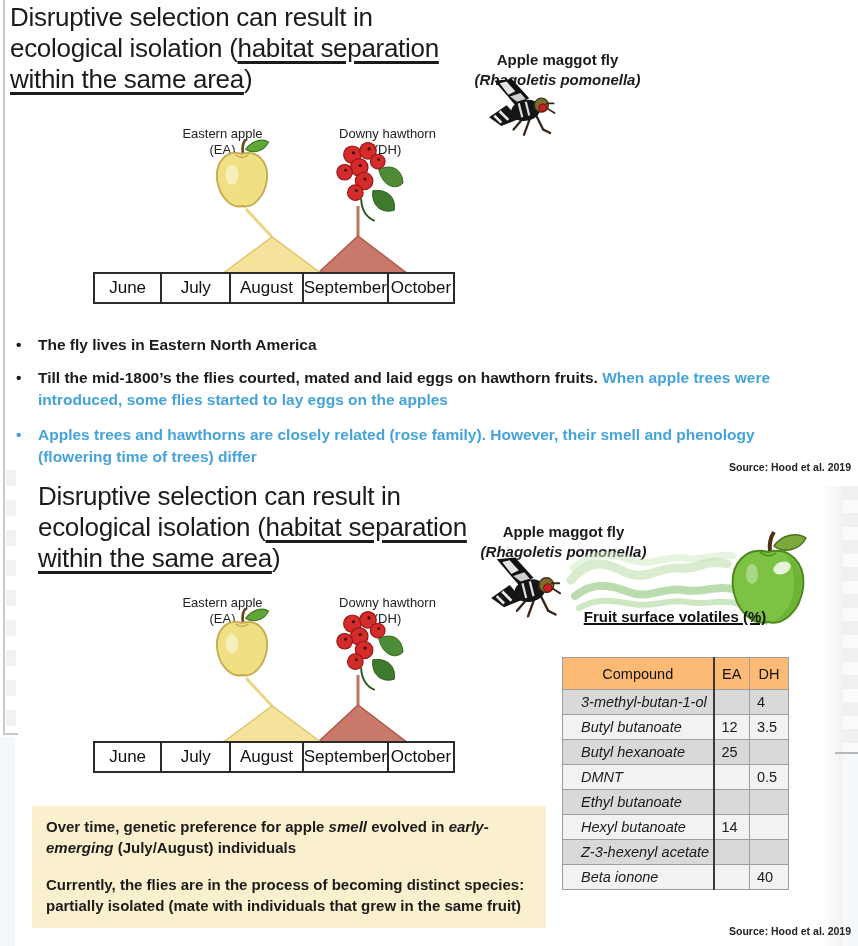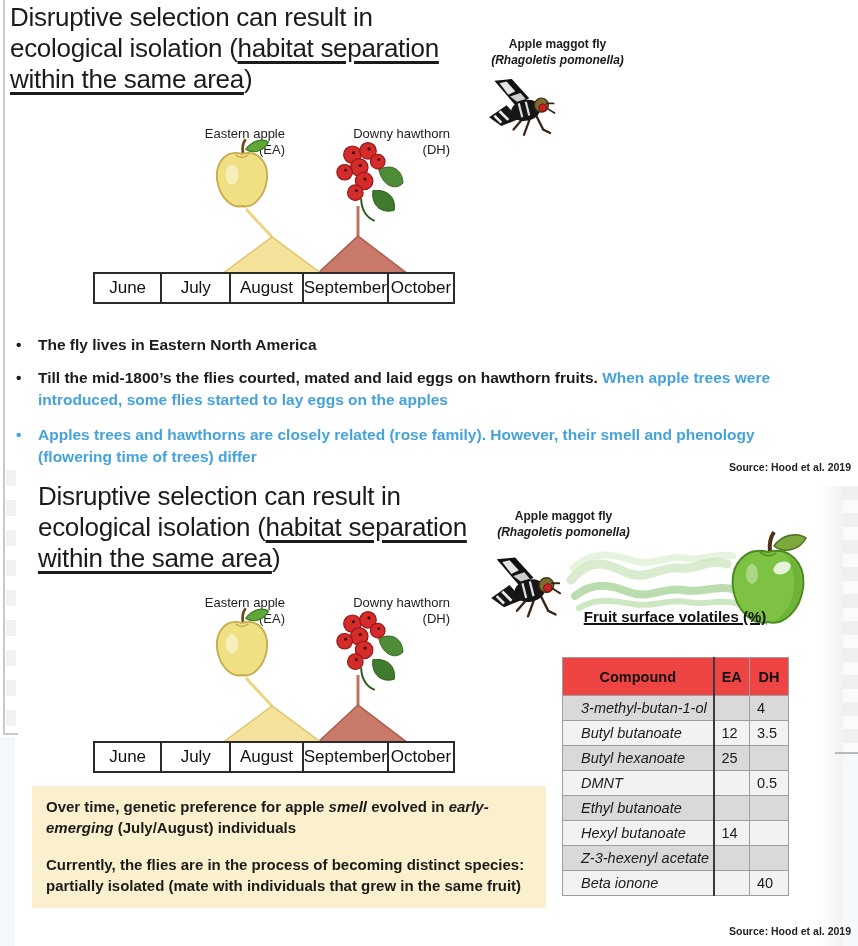--- a/index.html
+++ b/index.html
@@ -20,25 +20,25 @@
   .right-strip-top{left:843px;top:486px;width:15px;height:266px;
     background:repeating-linear-gradient(180deg,#f0f0f0 0 14px,#fbfbfb 14px 27px);}
   .right-divider{left:835px;top:752px;width:23px;height:2px;background:#b8b8b8;}
   .right-strip-bottom{left:843px;top:754px;width:15px;height:192px;background:#f6f9fc;}
 
   
   .slide-title{width:480px;font-size:26px;line-height:1.19;letter-spacing:-0.3px;color:#1b1b1b;}
   .slide-title .u{text-decoration:underline;text-decoration-thickness:2.5px;text-underline-offset:4px;}
 
   
-  .fly-caption{width:175px;text-align:center;font-size:12px;font-weight:600;line-height:1.3;color:#1b1b1b;}
+  .fly-caption{width:175px;text-align:center;font-size:15px;font-weight:600;line-height:1.3;color:#1b1b1b;margin-top:13px;}
   .fly-caption .latin{font-style:italic;}
 
   
-  .diag-label{width:125px;text-align:right;font-size:13px;line-height:1.2;color:#222;}
+  .diag-label{width:125px;text-align:center;font-size:13px;line-height:1.2;color:#222;}
 
   
   .timeline{display:flex;width:362px;height:32px;border:2px solid #2b2b2b;background:#fff;box-sizing:border-box;}
   .timeline .cell{display:flex;align-items:center;justify-content:center;
     font-size:17px;color:#111;border-right:2px solid #2b2b2b;box-sizing:border-box;}
   .timeline .cell:last-child{border-right:none;}
   .tc1{flex-basis:19.4%;} .tc2{flex-basis:19.9%;} .tc3{flex-basis:20.9%;} .tc4{flex-basis:21.3%;} .tc5{flex-basis:18.5%;}
 
   
   .bullets{width:780px;font-size:15.5px;font-weight:600;line-height:1.42;}
@@ -49,21 +49,21 @@
 
   .source{font-size:10.5px;font-weight:700;color:#222;}
 
   
   .vol-heading{width:230px;text-align:center;font-size:15px;font-weight:700;color:#111;
     text-decoration:underline;text-decoration-thickness:2px;}
   table.volatiles{border-collapse:collapse;width:226px;table-layout:fixed;background:#fff;
     border:1.5px solid #8a8a8a;}
   table.volatiles th,table.volatiles td{border:1px solid #9e9e9e;font-size:14.5px;
     padding:1px 6px;box-sizing:border-box;overflow:hidden;white-space:nowrap;}
-  table.volatiles th{height:38px;font-weight:700;text-align:center;background:#ef4444;color:#111;}
+  table.volatiles th{height:32px;font-weight:400;text-align:center;background:#fdba74;color:#111;}
   table.volatiles td{height:25px;color:#1b1b1b;padding-left:18px;}
   table.volatiles td.compound{font-style:italic;text-align:left;}
   table.volatiles td.val{text-align:left;padding-left:7px;}
   table.volatiles .colsep{border-right:2px solid #3a3a3a;}
   table.volatiles thead tr{border-bottom:1.5px solid #555;}
   table.volatiles tbody tr:nth-child(odd){background:var(--table_row_dark,#d9d9d9);}
   table.volatiles tbody tr:nth-child(even){background:var(--table_row_light,#f2f2f2);}
 
   
   .note-box{width:514px;box-sizing:border-box;background:var(--note_bg,#fbf0cd);
@@ -336,20 +336,20 @@
           <td class="val"></td>
         </tr>
       <tr>
           <td class="compound colsep">Beta ionone</td>
           <td class="val"></td>
           <td class="val">40</td>
         </tr>
     </tbody>
   </table>
 
-  <div class="abs note-box" style="left:32px;top:786px;">
+  <div class="abs note-box" style="left:32px;top:806px;">
     <p><span>Over time, genetic preference for apple </span><em>smell</em><span> evolved in </span><em>early-emerging</em><span> (July/August) individuals</span></p>
     <p>Currently, the flies are in the process of becoming distinct species: partially isolated (mate with individuals that grew in the same fruit)</p>
   </div>
 
   <div class="abs source" style="right:7px;top:925px;">Source: Hood et al. 2019</div>
 
 </div>
 
 </body></html>

